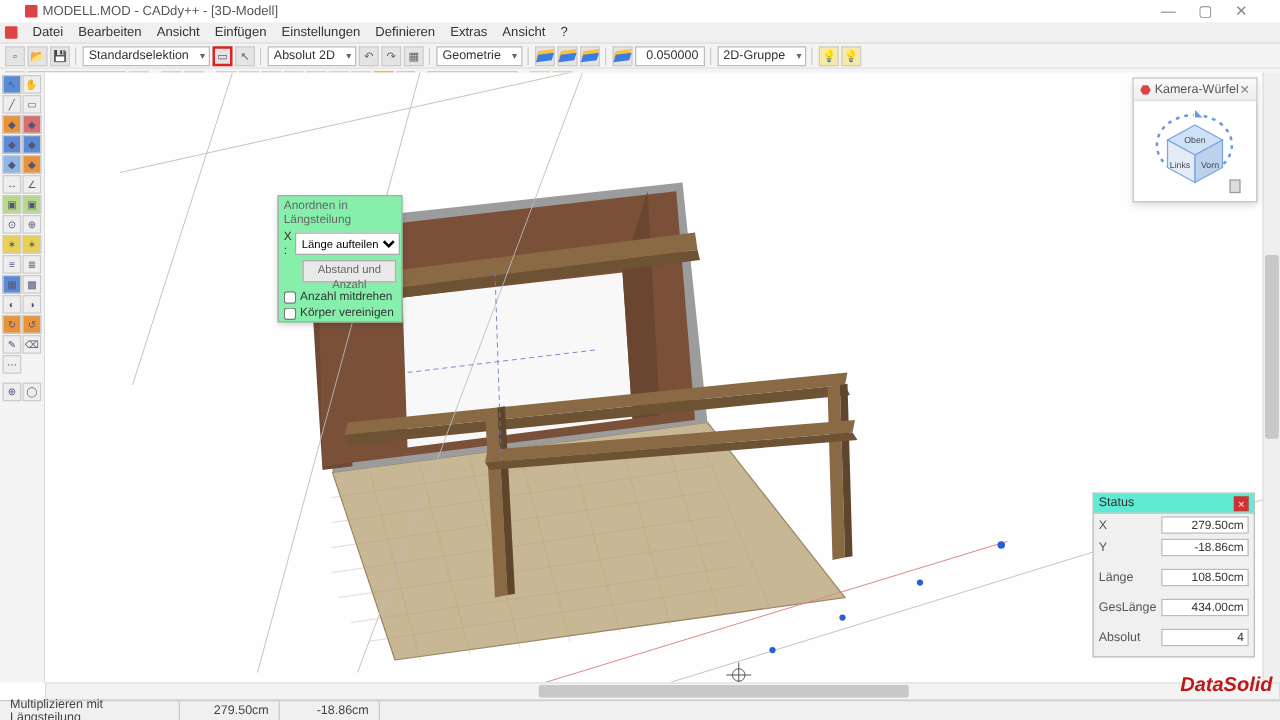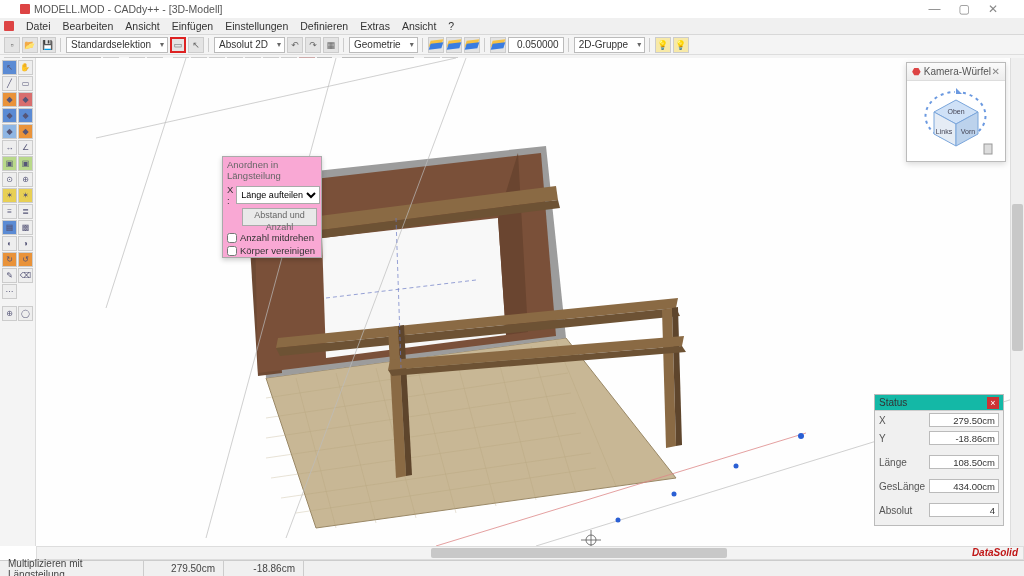--- a/index.html
+++ b/index.html
@@ -48,40 +48,40 @@
   .hscroll .track{ flex:1; height:100%; background:#f3f3f3; position:relative;}
   .hscroll .thumb{ position:absolute; left:40%; width:30%; top:1px; bottom:1px; background:#c8c8c8; border-radius:2px;}
   .vscroll { position:absolute; top:58px; right:0; bottom:30px; width:14px; background:#efefef; border-left:1px solid #ddd;}
   .vscroll .thumb{ position:absolute; top:30%; height:30%; left:1px; right:1px; background:#c8c8c8; border-radius:2px;}
 
   
   .status-bar { position:absolute; left:0; right:0; bottom:0; height:16px; background:#f0f0f0; border-top:1px solid #ccc; display:flex; align-items:center; font-size:10px; color:#444; }
   .status-bar .cell { padding:0 8px; border-right:1px solid #ccc; height:100%; display:flex; align-items:center;}
   .status-bar .flex { flex:1;}
   .status-bar .coord { width:80px; justify-content:flex-end;}
-  .status-logo { position:absolute; right:6px; bottom:18px; font-weight:bold; font-style:italic; color:#c01818; font-size:10px; }
+  .status-logo { position:absolute; right:6px; bottom:18px; font-weight:bold; font-style:italic; color:#c01818; font-size:16px; }
 
   
   .panel { position:absolute; background:#fff; border:1px solid #bbb; box-shadow:0 2px 6px rgba(0,0,0,.15);}
   .panel-header { height:18px; background:linear-gradient(#fbfbfb,#ececec); border-bottom:1px solid #ddd; display:flex; align-items:center; padding:0 5px; font-size:10px; color:#555;}
   .panel-header .pclose { margin-left:auto; color:#888; font-size:10px;}
   .camera-panel { top:62px; right:18px; width:100px; height:100px;}
   .camera-body{ position:relative; height:82px; display:flex; align-items:center; justify-content:center;}
   
   
   .status-panel { position:absolute; right:20px; bottom:50px; width:130px; background:#f0f0f0; border:1px solid #bbb; font-size:10px;}
-  .status-panel .sp-head{ background:#14b8a6; height:16px; display:flex; align-items:center; padding:0 4px; border-bottom:1px solid #ccc;}
+  .status-panel .sp-head{ background:#5eead4; height:16px; display:flex; align-items:center; padding:0 4px; border-bottom:1px solid #ccc;}
   .status-panel .sp-head .x{ margin-left:auto; width:12px;height:12px;background:#c33;color:#fff;display:flex;align-items:center;justify-content:center;font-size:9px;}
   .status-panel .sp-row{ display:flex; align-items:center; height:18px; padding:2px 4px; gap:4px;}
   .status-panel .sp-row label{ width:46px; color:#555;}
   .status-panel .sp-row .val{ flex:1; background:#fff; border:1px solid #bbb; height:14px; padding:0 3px; text-align:right; font-size:9.5px; line-height:13px;}
   .status-panel .sp-gap{ height:6px;}
 
   
-  .popup { position:absolute; top:156px; left:222px; width:100px; background:#f9a8d4; border:1px solid #aaa; box-shadow:0 2px 5px rgba(0,0,0,.2); font-size:9.5px;}
+  .popup { position:absolute; top:156px; left:222px; width:100px; background:#86efac; border:1px solid #aaa; box-shadow:0 2px 5px rgba(0,0,0,.2); font-size:9.5px;}
   .popup .pp-title{ padding:2px 4px; color:#666;}
   .popup .pp-row{ display:flex; align-items:center; padding:1px 4px; gap:3px;}
   .popup .pp-row .lab{ width:12px;}
   .popup select, .popup .btnish { flex:1; height:18px; font-size:9px; border:1px solid #aaa; background:#fff;}
   .popup .btnish { background:#e9e9e9; text-align:center; line-height:12px; color:#666;}
   .popup .chk{ display:flex; align-items:center; gap:3px; padding:1px 4px;}
   .popup input[type=checkbox]{ width:10px; height:10px;}
 </style>
 </head>
 <body>

